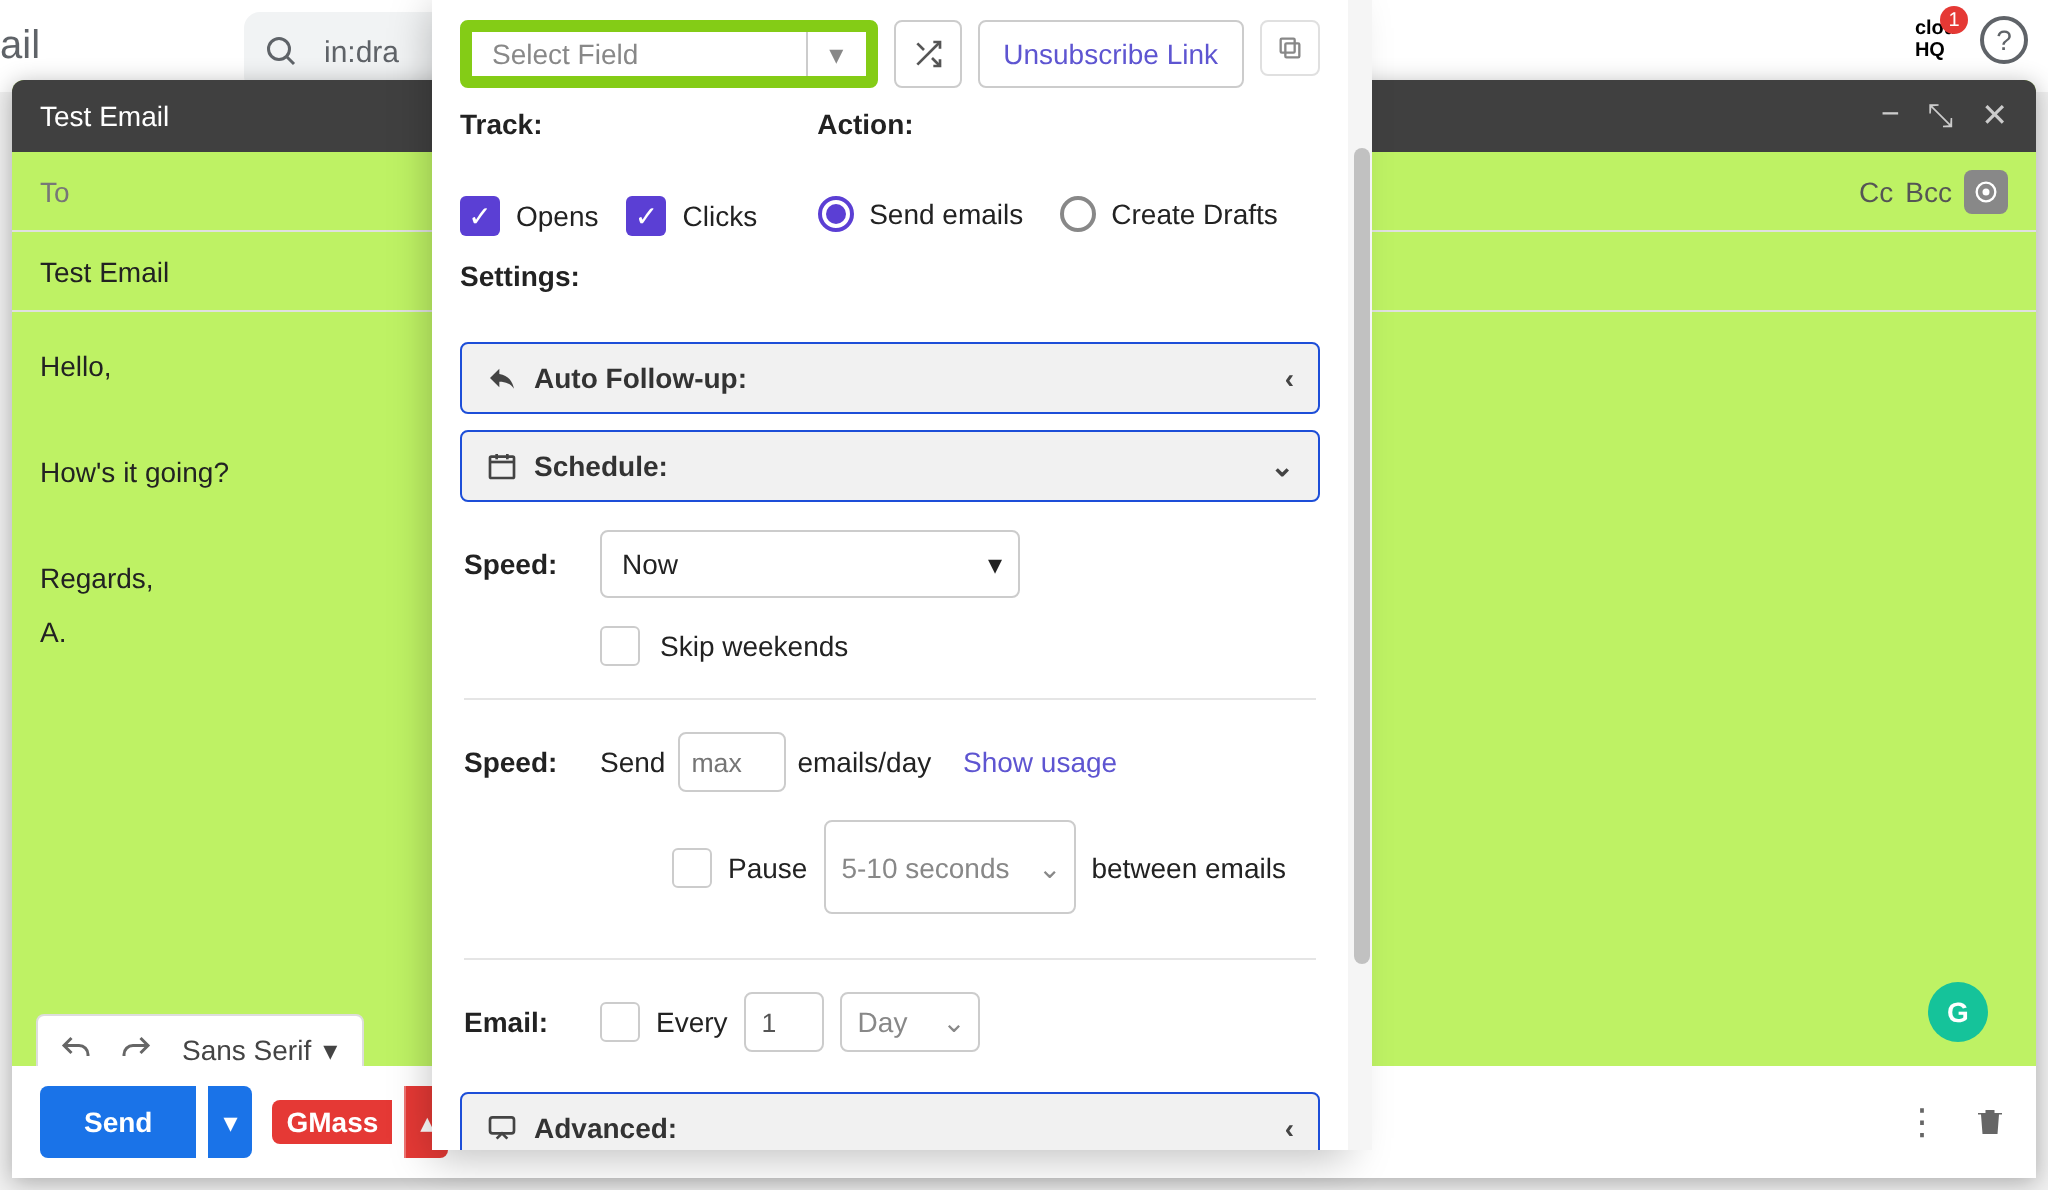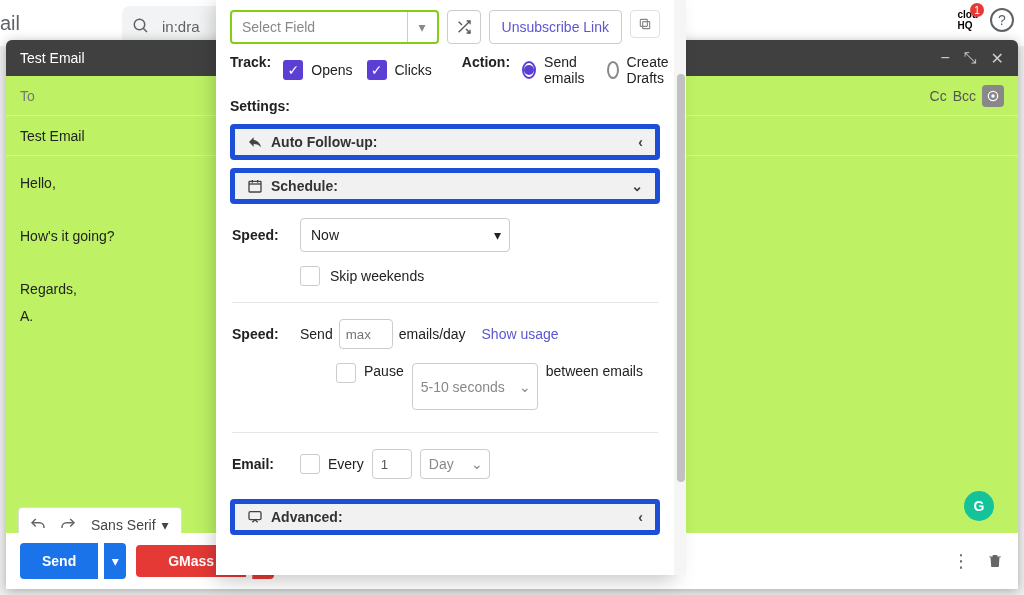--- a/index.html
+++ b/index.html
@@ -31,49 +31,49 @@
 
 
 .compose-toolbar { position: absolute; bottom: 46px; left: 12px; display: flex; align-items: center; gap: 4px; background: #fff; border: 1px solid #ddd; border-radius: 4px; padding: 4px 6px; }
 .toolbar-btn { width: 26px; height: 26px; display: flex; align-items: center; justify-content: center; color: #555; cursor: pointer; }
 .font-dropdown { display: flex; align-items: center; gap: 6px; padding: 0 6px; color: #444; }
 
 
 .send-row { position: absolute; bottom: 0; left: 0; right: 0; padding: 10px 14px; display: flex; align-items: center; gap: 6px; background: #fff; }
 .send-btn { background: #1a73e8; color: #fff; border-radius: 4px 0 0 4px; height: 36px; padding: 0 22px; font-weight: 600; border: none; cursor: pointer; font-size: 14px; }
 .send-more { background: #1a73e8; width: 22px; height: 36px; border-radius: 0 4px 4px 0; display: flex; align-items: center; justify-content: center; color: #fff; cursor: pointer; }
-.gmass-btn { background: #e53935; color: #fff; border-radius: 4px 0 0 4px; height: 32px; padding: 0 32px; font-weight: 700; border: none; cursor: pointer; margin-left: 4px; font-size: 14px; }
+.gmass-btn { background: #e53935; color: #fff; border-radius: 4px 0 0 4px; height: 22px; padding: 0 7px; font-weight: 700; border: none; cursor: pointer; margin-left: 4px; font-size: 14px; }
 .gmass-more { background: #e53935; width: 22px; height: 36px; border-radius: 0 4px 4px 0; display: flex; align-items: center; justify-content: center; color: #fff; cursor: pointer; border-left: 1px solid rgba(255,255,255,0.3); }
 .send-right { margin-left: auto; display: flex; align-items: center; gap: 16px; color: #666; font-size: 18px; }
 
 
 .gmass-popover { position: absolute; top: 0; left: 216px; width: 458px; bottom: 20px; background: #fff; box-shadow: 0 4px 20px rgba(0,0,0,0.25); overflow-y: auto; padding: 10px 14px; }
 .gmass-scrollbar { position: absolute; top: 0; left: 674px; width: 12px; bottom: 20px; background: #f5f5f5; }
 .gmass-thumb { position: absolute; right: 1px; top: 74px; width: 8px; height: 408px; background: #c1c1c1; border-radius: 4px; }
 
 .popover-top { display: flex; gap: 8px; margin-bottom: 10px; }
-.select-field { flex: 1; border: 2px solid #84cc16; border-radius: 4px; height: 34px; display: flex; align-items: center; padding: 0 10px; color: #888; position: relative; }
+.select-field { flex: 1; border: 6px solid #84cc16; border-radius: 4px; height: 34px; display: flex; align-items: center; padding: 0 10px; color: #888; position: relative; }
 .select-field .sel-drop { position: absolute; right: 0; top: 0; bottom: 0; width: 30px; border-left: 1px solid #ccc; display: flex; align-items: center; justify-content: center; }
 .icon-btn { width: 34px; height: 34px; border: 1px solid #ccc; border-radius: 4px; display: flex; align-items: center; justify-content: center; color: #555; cursor: pointer; }
 .unsub-btn { height: 34px; border: 1px solid #ccc; border-radius: 4px; display: flex; align-items: center; padding: 12px 12px; color: #5e55d1; cursor: pointer; font-size: 14px; }
 .copy-btn { width: 30px; height: 28px; border: 1px solid #e0e0e0; border-radius: 4px; display: flex; align-items: center; justify-content: center; color: #888; cursor: pointer; }
 
 .section-label { font-weight: 700; color: #222; margin-bottom: 6px; }
 .track-row { display: flex; gap: 30px; margin-bottom: 12px; }
-.track-col { display: flex; flex-direction: row; gap: 12px; }
+.track-col { display: flex; flex-direction: column; gap: 22px; }
 .track-col-right { flex: 1; }
 .check-row { display: flex; align-items: center; gap: 8px; }
 .purple-check { width: 20px; height: 20px; background: #5b3fd4; border-radius: 3px; display: flex; align-items: center; justify-content: center; color: #fff; font-size: 14px; }
 .radio-row { display: flex; align-items: center; gap: 8px; }
 .radio-outer { width: 18px; height: 18px; border: 2px solid #5b3fd4; border-radius: 50%; display: flex; align-items: center; justify-content: center; }
 .radio-inner { width: 10px; height: 10px; background: #5b3fd4; border-radius: 50%; }
 .radio-outer.empty { border-color: #888; }
 .action-group { display: flex; gap: 18px; align-items: center; }
 
-.accordion-head { background: #f1f1f1; border: 5px solid #1d4ed8; border-radius: 4px; height: 36px; display: flex; align-items: center; padding: 0 12px; font-weight: 700; color: #333; cursor: pointer; margin-bottom: 8px; }
+.accordion-head { background: #f1f1f1; border: 1px solid #1d4ed8; border-radius: 4px; height: 36px; display: flex; align-items: center; padding: 0 12px; font-weight: 700; color: #333; cursor: pointer; margin-bottom: 8px; }
 .accordion-head .acc-icon { margin-right: 8px; color: #444; }
 .accordion-head .acc-chevron { margin-left: auto; color: #444; }
 
 .schedule-body { padding: 6px 2px; }
 .sched-row { display: flex; align-items: center; margin-bottom: 14px; }
 .sched-label { font-weight: 700; width: 68px; color: #222; }
 .time-select { border: 1px solid #ccc; border-radius: 4px; height: 34px; width: 210px; display: flex; align-items: center; padding: 0 10px; position: relative; }
 .time-select .sel-caret { position: absolute; right: 8px; }
 .skip-row { display: flex; align-items: center; gap: 10px; margin-left: 68px; }
 .small-check { width: 20px; height: 20px; border: 1px solid #ccc; border-radius: 3px; }
@@ -236,21 +236,21 @@
           <span>Send emails</span>
         </div>
         <div class="radio-row">
           <div class="radio-outer empty"></div>
           <span>Create Drafts</span>
         </div>
       </div>
     </div>
   </div>
 
-  <div class="section-label" style="margin-bottom:10px;">Settings:</div>
+  <div class="section-label" style="margin-bottom:25px;">Settings:</div>
 
   <div class="accordion-head">
     <span class="acc-icon">
       <svg width="16" height="16" viewBox="0 0 24 24" fill="#444">
           <path d="M10 9V5l-7 7 7 7v-4.1c5 0 8.5 1.6 11 5.1-1-5-4-10-11-11z"></path>
         </svg>
     </span>
     <span>Auto Follow-up:</span>
     <span class="acc-chevron">‹</span>
   </div>
@@ -286,21 +286,21 @@
     <div class="sched-row">
       <div class="sched-label">Speed:</div>
       <div class="speed-row">
         <span>Send</span>
         <input class="small-input" placeholder="max" style="">
         <span>emails/day</span>
         <span>&nbsp;</span>
         <span class="link-blue">Show usage</span>
       </div>
     </div>
-    <div style="display:flex;gap:8px;margin-left:104px;margin-bottom:22px;">
+    <div style="display:flex;align-items:center;gap:8px;margin-left:104px;margin-bottom:22px;">
       <div class="small-check"></div>
       <span>Pause</span>
       <div class="pause-select">
         <span>5-10 seconds</span>
         <span style="position:absolute;right:6px;">⌄</span>
       </div>
       <span>between emails</span>
     </div>
 
     <div class="divider"></div>

